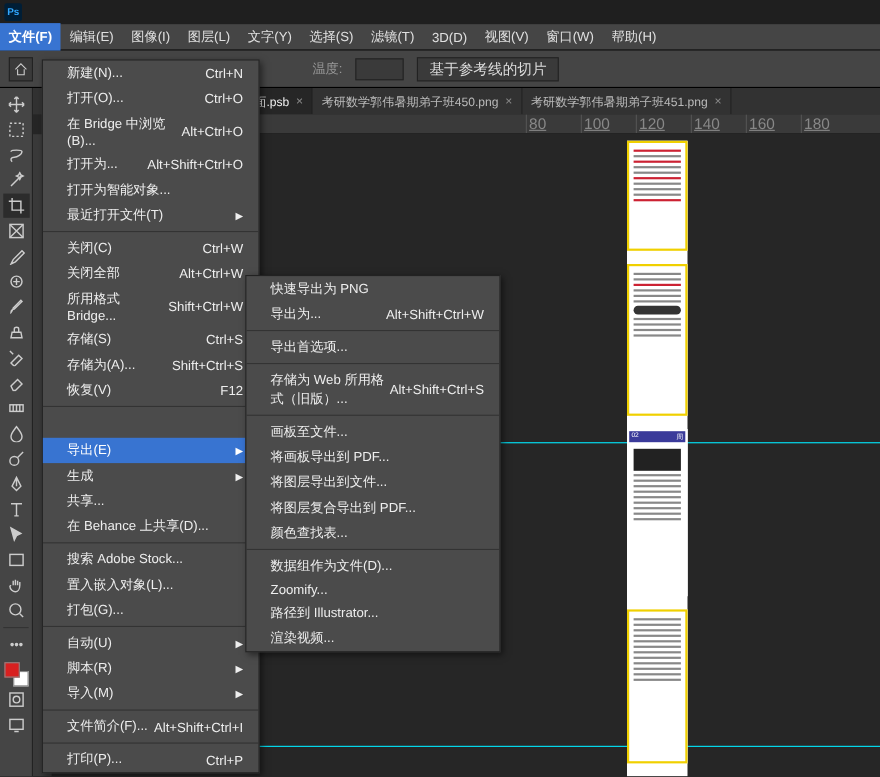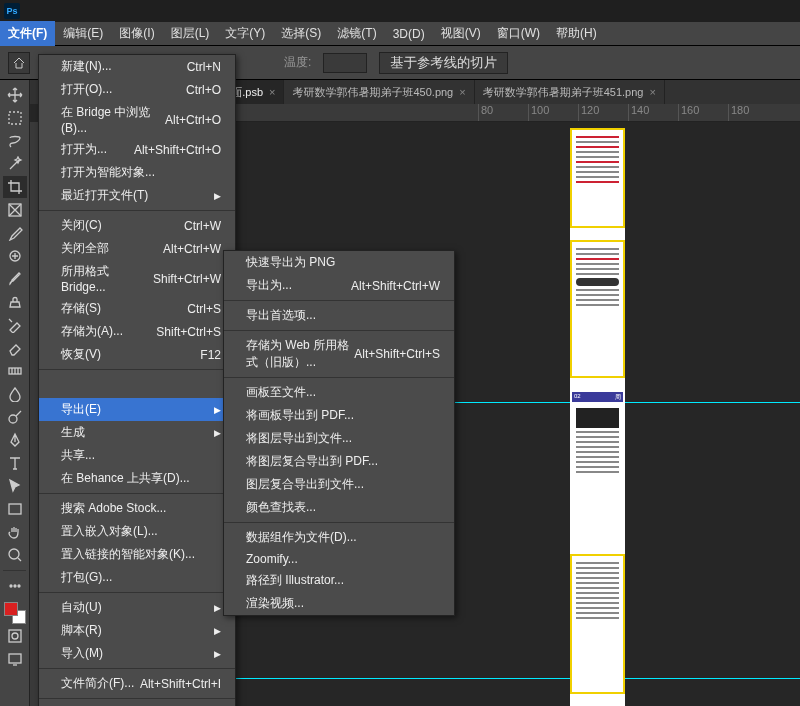--- a/index.html
+++ b/index.html
@@ -17,21 +17,21 @@
 .workspace { display: flex; height: calc(100% - 80px); position: relative; }
 .toolbar { width: 30px; background: #454545; border-right: 1px solid #222; padding: 4px 0; display: flex; flex-direction: column; align-items: center; gap: 1px; }
 .tool { width: 24px; height: 22px; display: flex; align-items: center; justify-content: center; color: #ccc; position: relative; }
 .tool.active { background: #2c2c2c; }
 .tool svg { width: 16px; height: 16px; fill: none; stroke: #ccc; stroke-width: 1.3; }
 .toolbar .sep { height: 1px; background: #333; width: 80%; margin: 3px 0; }
 .swatches { margin-top: 4px; position: relative; width: 22px; height: 22px; }
 .swatch-fg { position: absolute; top: 0; left: 0; width: 14px; height: 14px; background: #d82020; border: 1px solid #888; }
 .swatch-bg { position: absolute; bottom: 0; right: 0; width: 14px; height: 14px; background: #fff; border: 1px solid #888; }
 .canvas-area { flex: 1; background: #262626; position: relative; overflow: hidden; }
-.ruler-h { position: absolute; top: 24px; left: 18px; right: 0; height: 18px; background: #3a3a3a; border-bottom: 1px solid #222; display: flex; color: #888; font-size: 11px; overflow: hidden; }
+.ruler-h { position: absolute; top: 24px; left: 18px; right: 0; height: 18px; background: #3a3a3a; border-bottom: 1px solid #222; display: flex; color: #888; font-size: 14px; overflow: hidden; text-decoration: underline; }
 .ruler-h span { flex: 0 0 50px; border-left: 1px solid #555; padding-left: 2px; }
 .ruler-v { position: absolute; top: 42px; left: 0; bottom: 0; width: 18px; background: #3a3a3a; border-right: 1px solid #222; }
 .tabs { position: absolute; top: 0; left: 0; right: 0; height: 24px; background: #323232; display: flex; overflow: hidden; }
 .tab { padding: 4px 8px; border-right: 1px solid #222; display: flex; align-items: center; gap: 6px; color: #bbb; font-size: 11px; white-space: nowrap; }
 .tab.active { background: #262626; color: #eee; }
 .tab .x { color: #888; }
 .doc-preview { position: absolute; top: 48px; left: 540px; width: 55px; background: #fff; }
 .page { width: 55px; border: 2px solid #f0d000; margin-bottom: 12px; background: #fff; position: relative; }
 .page-white { border-color: #fff; background: #fff; }
 .page .lines { padding: 6px 4px; display: flex; flex-direction: column; gap: 3px; }
@@ -387,23 +387,20 @@
       <span>在 Behance 上共享(D)...</span>
     </div>
     <div class="dd-sep"></div>
     <div class="dd-item">
       <span>搜索 Adobe Stock...</span>
     </div>
     <div class="dd-item">
       <span>置入嵌入对象(L)...</span>
     </div>
     <div class="dd-item">
-      <span>置入链接的智能对象(K)...</span>
-    </div>
-    <div class="dd-item">
       <span>打包(G)...</span>
     </div>
     <div class="dd-sep"></div>
     <div class="dd-item">
       <span>自动(U)</span>
       <span class="arrow">▶</span>
     </div>
     <div class="dd-item">
       <span>脚本(R)</span>
       <span class="arrow">▶</span>
@@ -448,23 +445,20 @@
     <div class="dd-item">
       <span>将画板导出到 PDF...</span>
     </div>
     <div class="dd-item">
       <span>将图层导出到文件...</span>
     </div>
     <div class="dd-item">
       <span>将图层复合导出到 PDF...</span>
     </div>
     <div class="dd-item">
-      <span>图层复合导出到文件...</span>
-    </div>
-    <div class="dd-item">
       <span>颜色查找表...</span>
     </div>
     <div class="dd-sep"></div>
     <div class="dd-item">
       <span>数据组作为文件(D)...</span>
     </div>
     <div class="dd-item">
       <span>Zoomify...</span>
     </div>
     <div class="dd-item">

